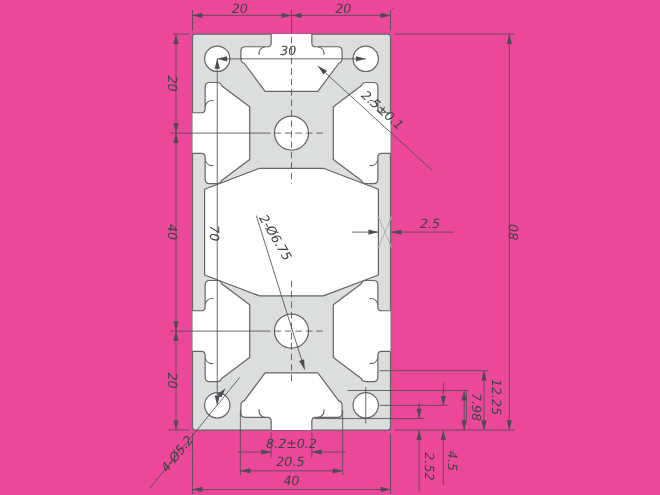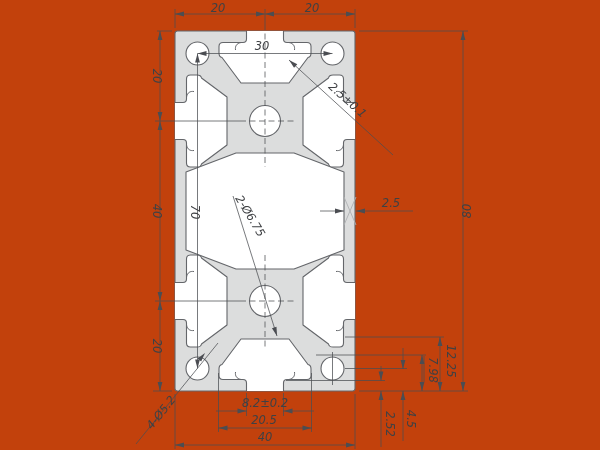--- a/index.html
+++ b/index.html
@@ -1,16 +1,16 @@
 <!DOCTYPE html>
 <html><head>
 <meta charset="utf-8">
 <style>
   html,body{margin:0;padding:0;background:#ffffff;}
-  #stage{position:relative;width:600px;height:450px;background:#c2410c;overflow:hidden;
+  #stage{position:relative;width:600px;height:450px;background:#ec4899;overflow:hidden;
          font-family:"DejaVu Sans",sans-serif;}
   svg{display:block;}
   .dim-text{font-family:"DejaVu Sans",sans-serif;font-style:italic;fill:#3f4144;}
 </style>
 </head>
 <body>
 
 <div id="stage">
   <svg id="dwg" width="600" height="450" viewBox="0 0 600 450">
       <rect x="175" y="31" width="180" height="360" rx="2.5" fill="#dcdddd" stroke="#64666a" stroke-width="1.1"></rect>

